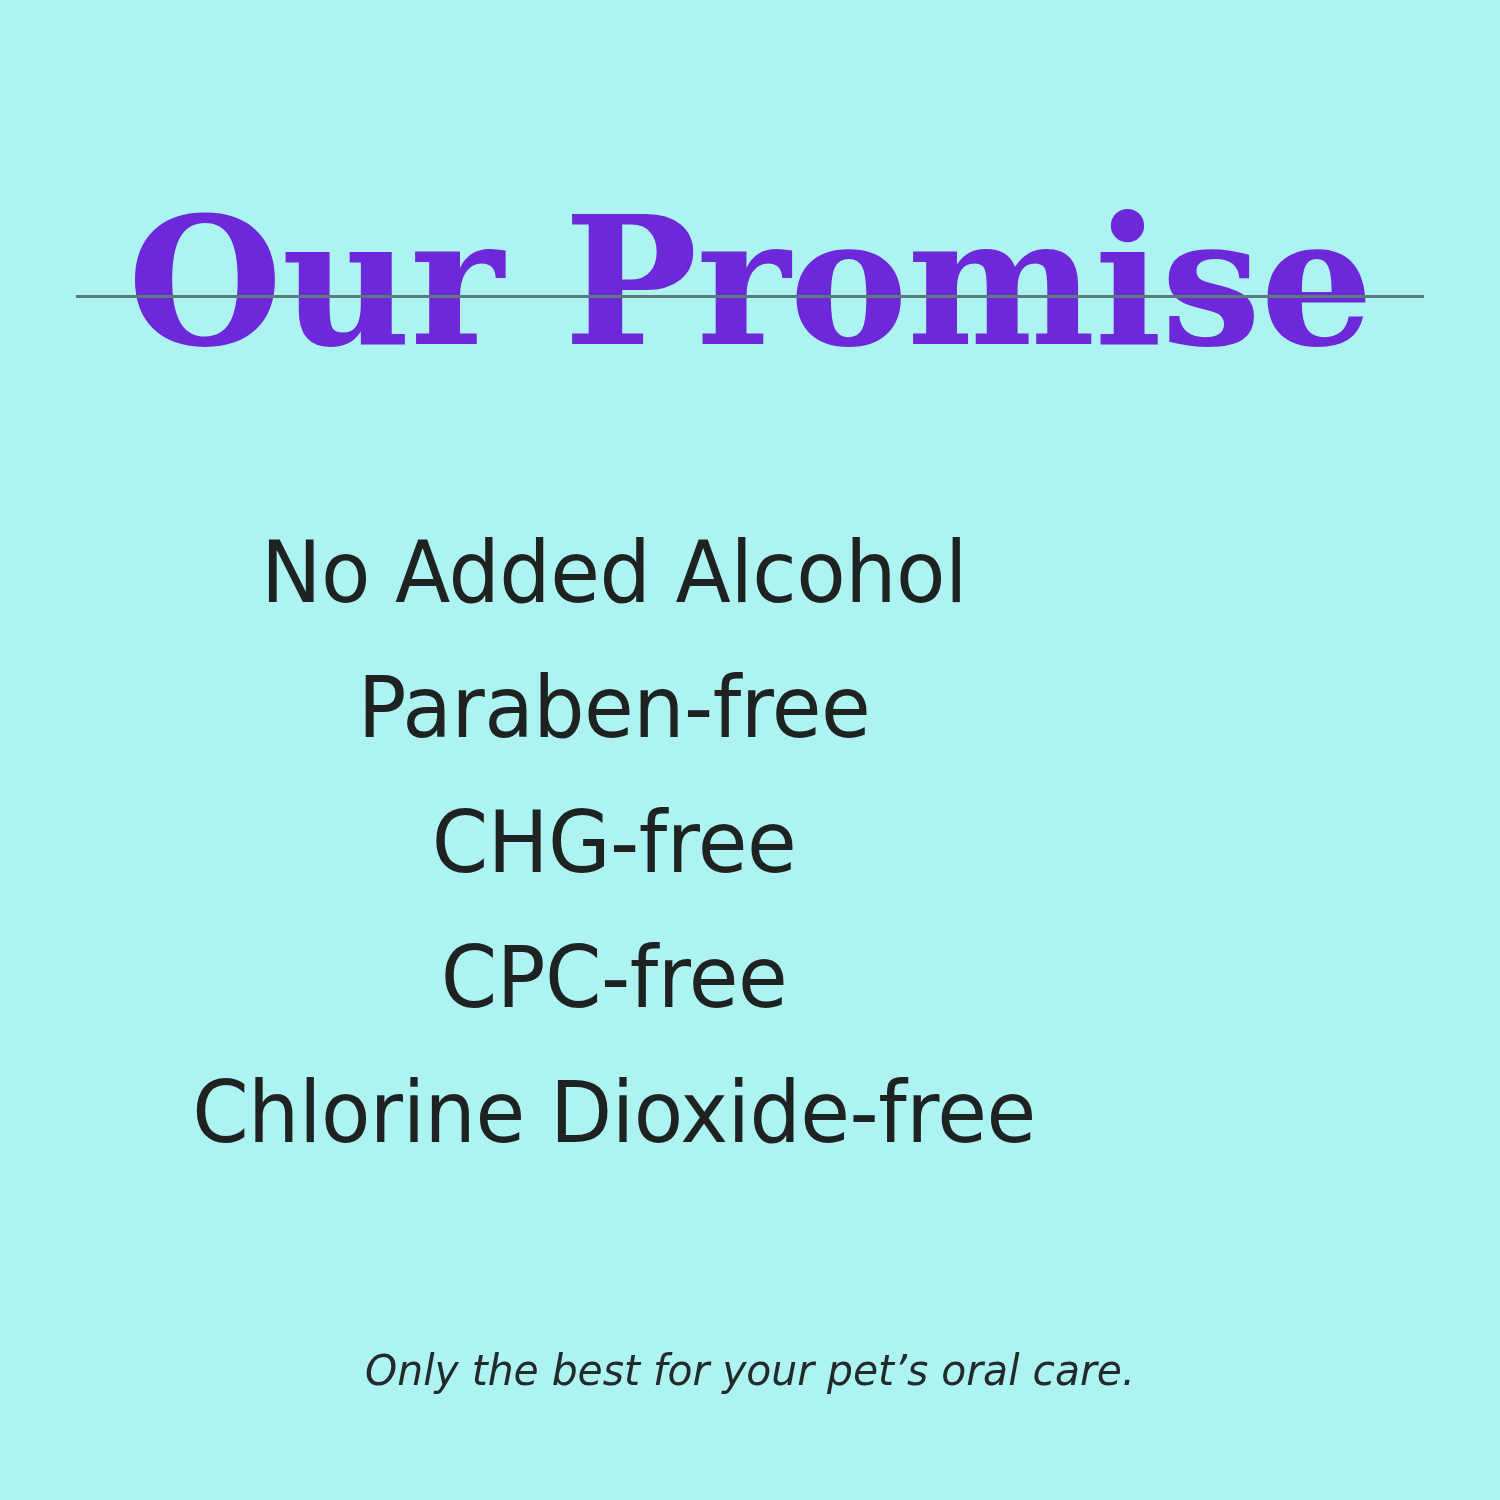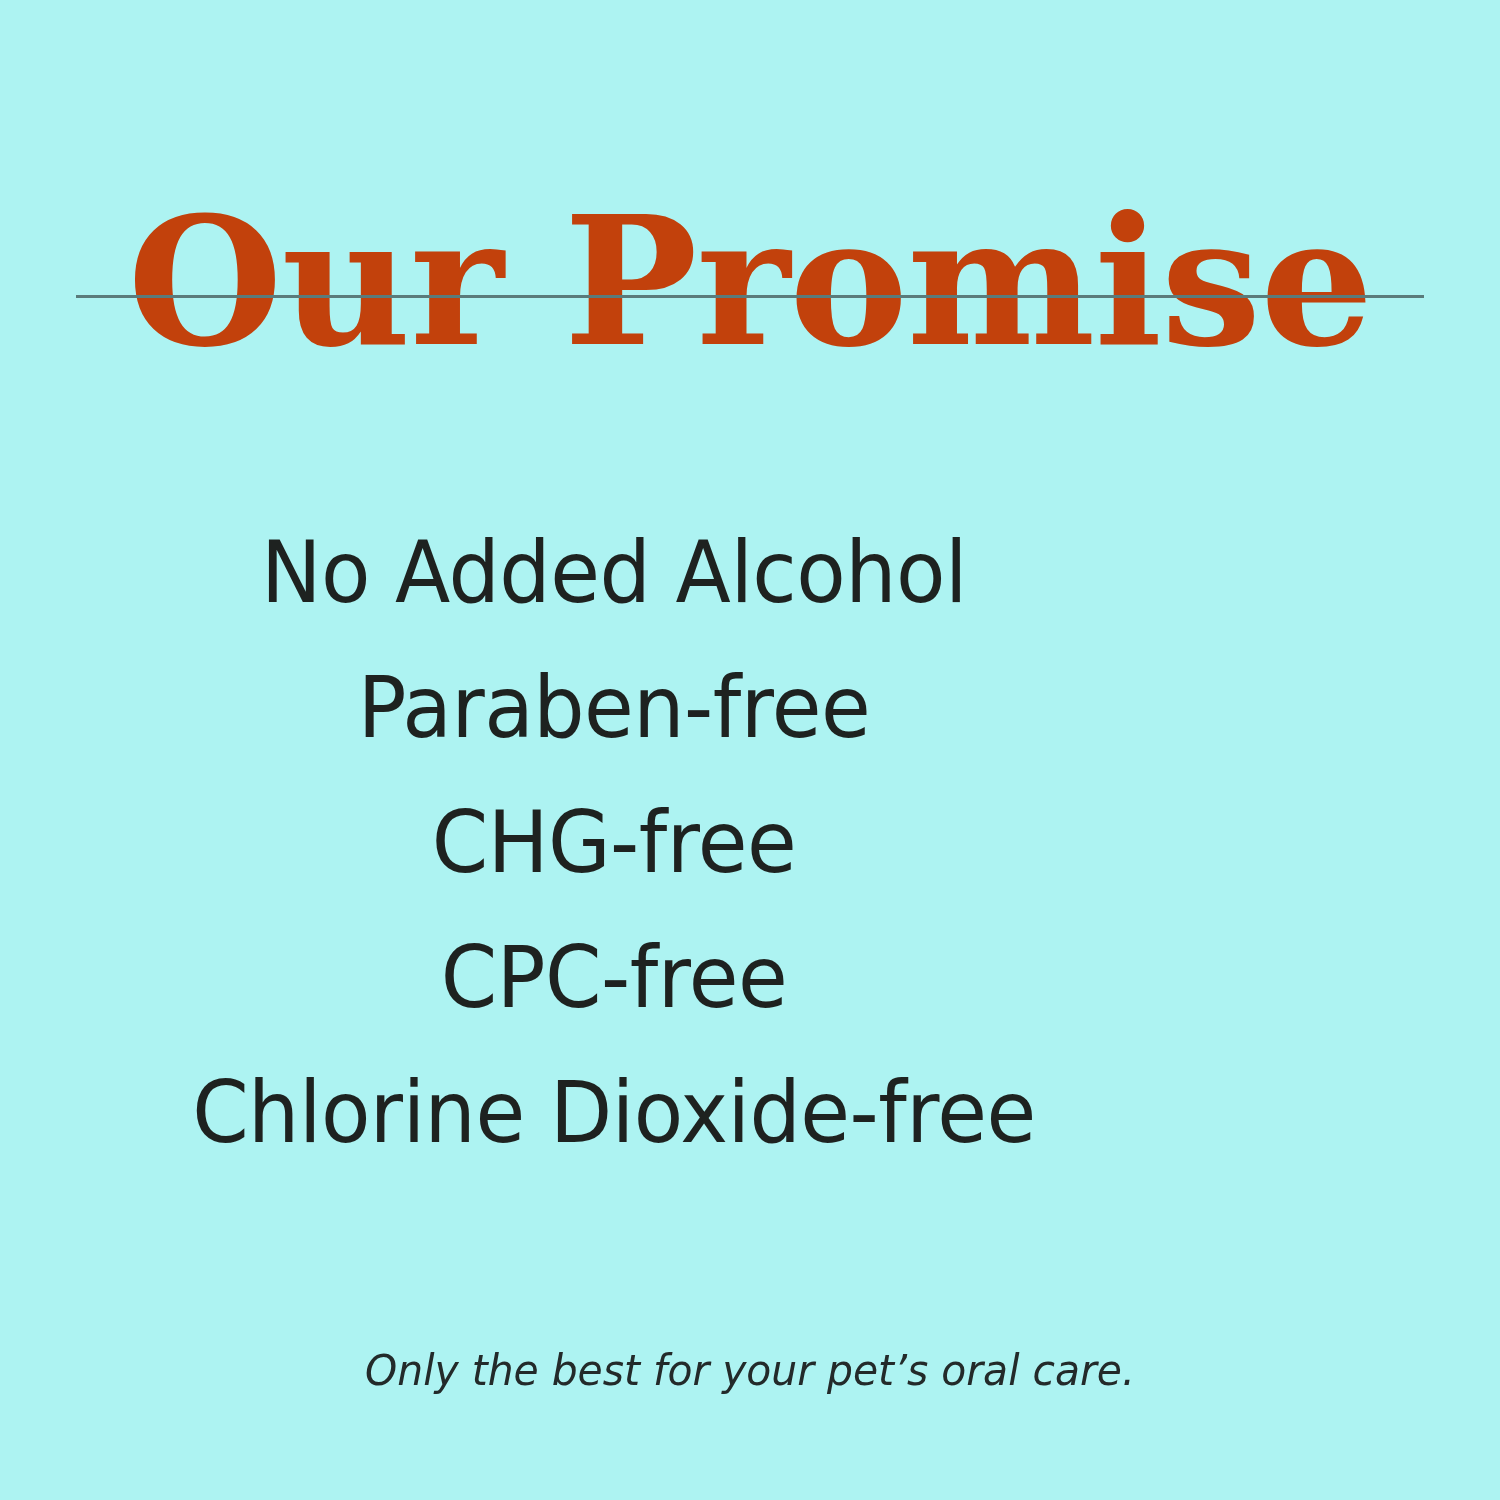--- a/index.html
+++ b/index.html
@@ -28,21 +28,21 @@
     position: absolute;
     left: 0;
     top: 74px;
     width: 1500px;
     text-align: center;
     font-family: "DejaVu Serif", "Liberation Serif", serif;
     font-weight: 700;
     font-size: 178px;
     line-height: 1;
     letter-spacing: -1px;
-    color: #c2410c;
+    color: #6d28d9;
     white-space: nowrap;
     -webkit-font-smoothing: antialiased;
   }
 
   
   .divider {
     position: absolute;
     left: 76px;
     top: 287px;
     width: 1348px;

